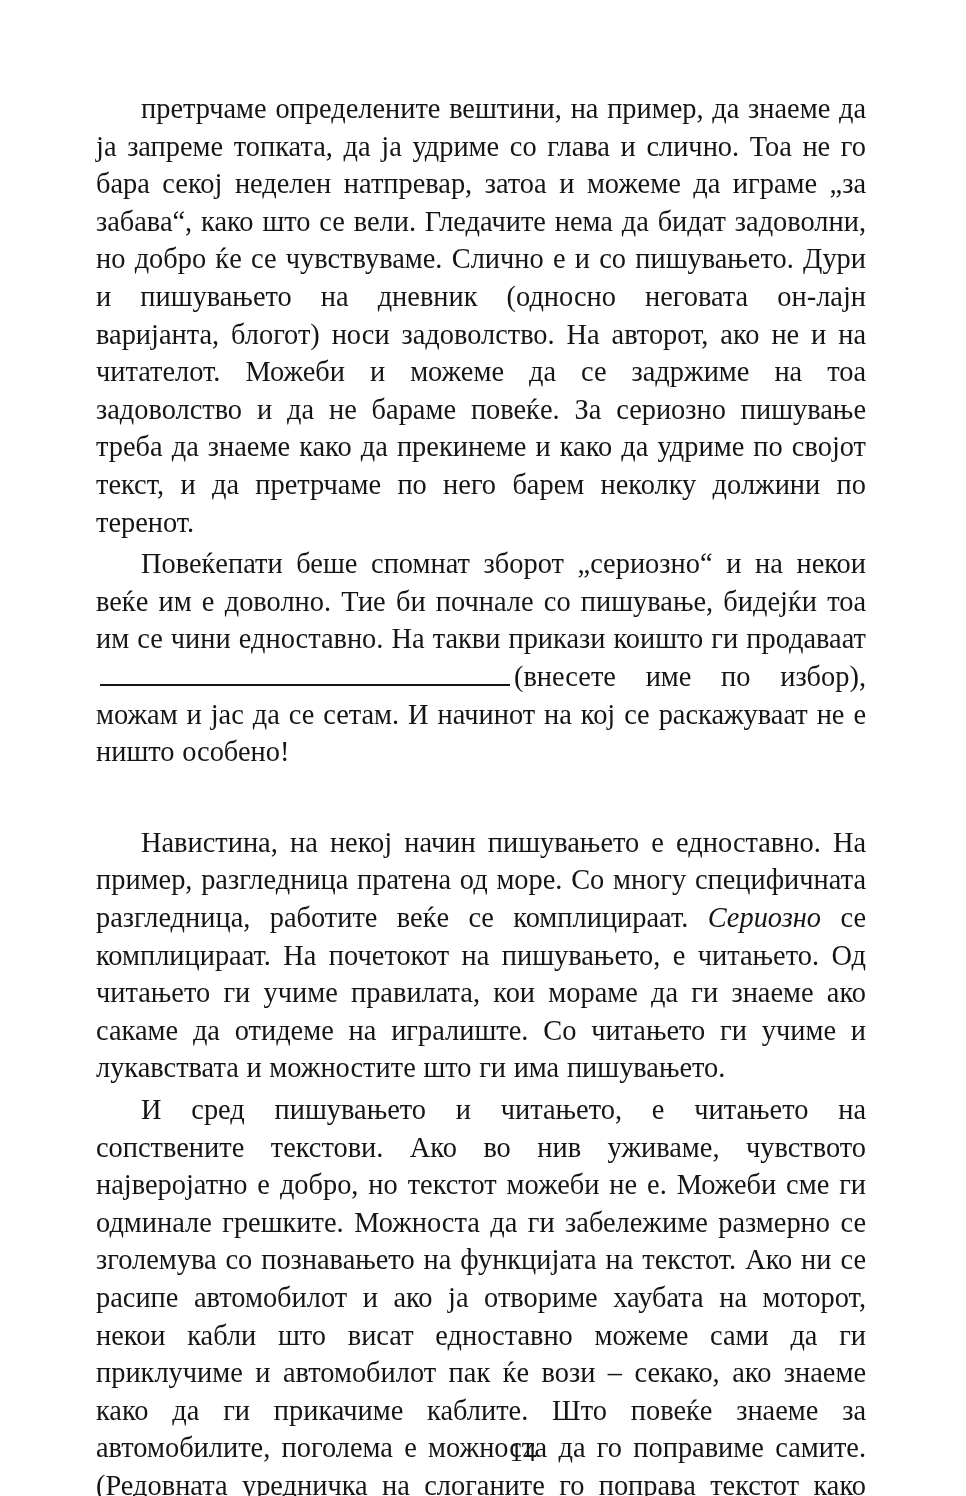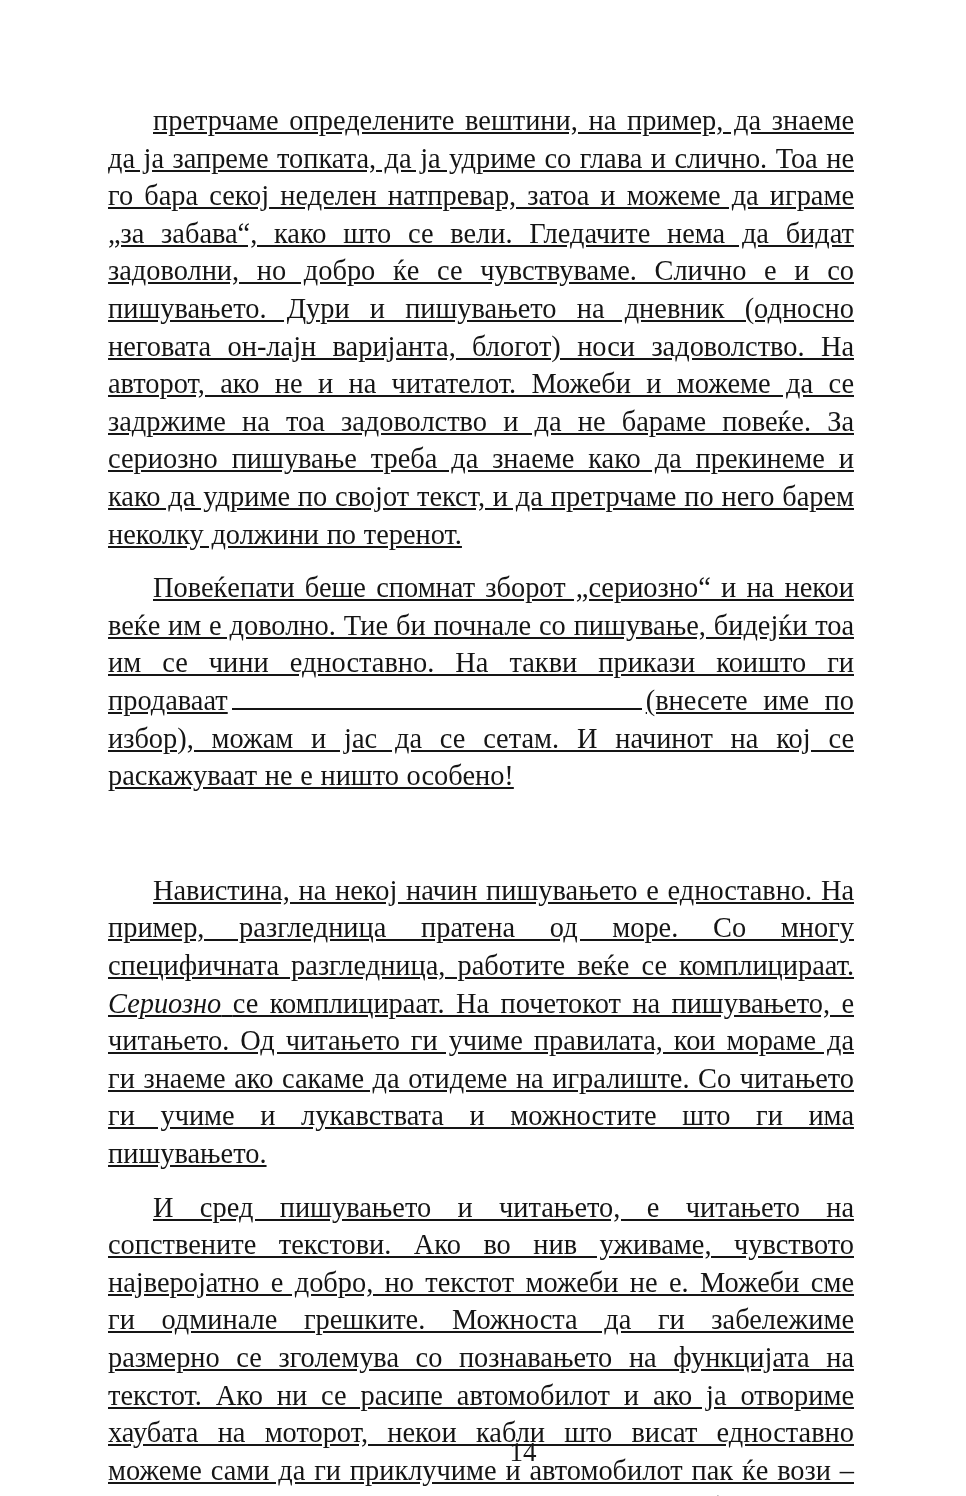--- a/index.html
+++ b/index.html
@@ -25,29 +25,28 @@
     background: #ffffff;
     overflow: hidden;
   }
   .text-block {
     position: absolute;
     left: 92px;
     top: 86px;
     width: 778px;
   }
   p.para {
-    margin: 16px;
+    margin: 4px;
     font-size: 28.4px;
     line-height: 37.6px;
     text-align: justify;
     text-justify: inter-word;
     text-indent: 45px;
     word-spacing: 0.02em;
     hyphens: none;
-    text-decoration: underline;
   }
   
   p.para::after {
     content: "";
     display: inline-block;
     width: 100%;
   }
   p.para.nojust::after {
     content: none;
   }

